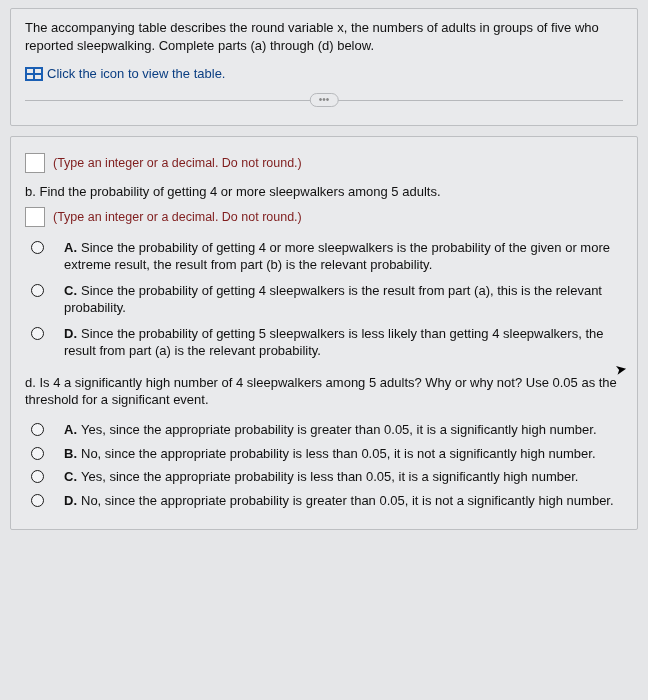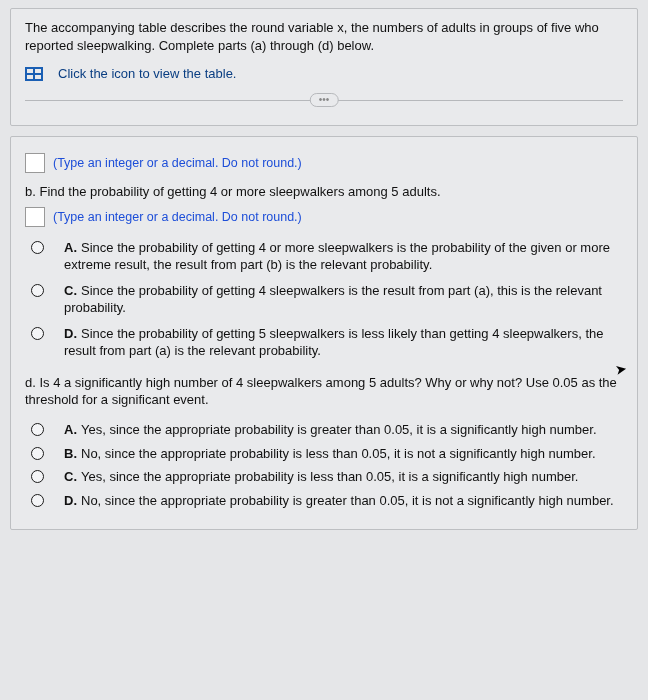--- a/index.html
+++ b/index.html
@@ -16,21 +16,21 @@
     background: #e9eaec;
     border: 1px solid #bdbfc2;
     border-radius: 2px;
     margin: 8px 10px 10px 10px;
     padding: 10px 14px 14px 14px;
   }
   .intro { line-height: 1.35; }
   .icon-row {
     display: flex;
     align-items: center;
-    gap: 15px;
+    gap: 4px;
     margin-top: 12px;
   }
   .table-icon {
     width: 18px; height: 14px;
     display: inline-block;
     position: relative;
     border: 2px solid #1a5fb4;
     background:
       linear-gradient(#1a5fb4,#1a5fb4) center/100% 2px no-repeat,
       linear-gradient(#1a5fb4,#1a5fb4) center/2px 100% no-repeat;
@@ -52,21 +52,21 @@
     padding:0 8px; font-size:10px; color:#888; line-height:12px;
   }
   .qtext { line-height:1.35; }
   .inputline {
     display:flex; align-items:center; gap:8px; margin:6px 0 10px 0;
   }
   .numbox {
     width:20px; height:20px;
     background:#fff; border:1px solid #999;
   }
-  .hint { color:#1d4ed8; font-size:12.5px; }
+  .hint { color:#7f1d1d; font-size:12.5px; }
   .sectiongap { margin-top:6px; }
   .mc { margin-top:12px; }
   .mc-item {
     display:flex; align-items:flex-start; gap:20px;
     margin:8px 0 8px 6px;
   }
   .radio {
     width:13px; height:13px;
     border:1.5px solid #1b1b1b; border-radius:50%;
     margin-top:2px; flex-shrink:0;

